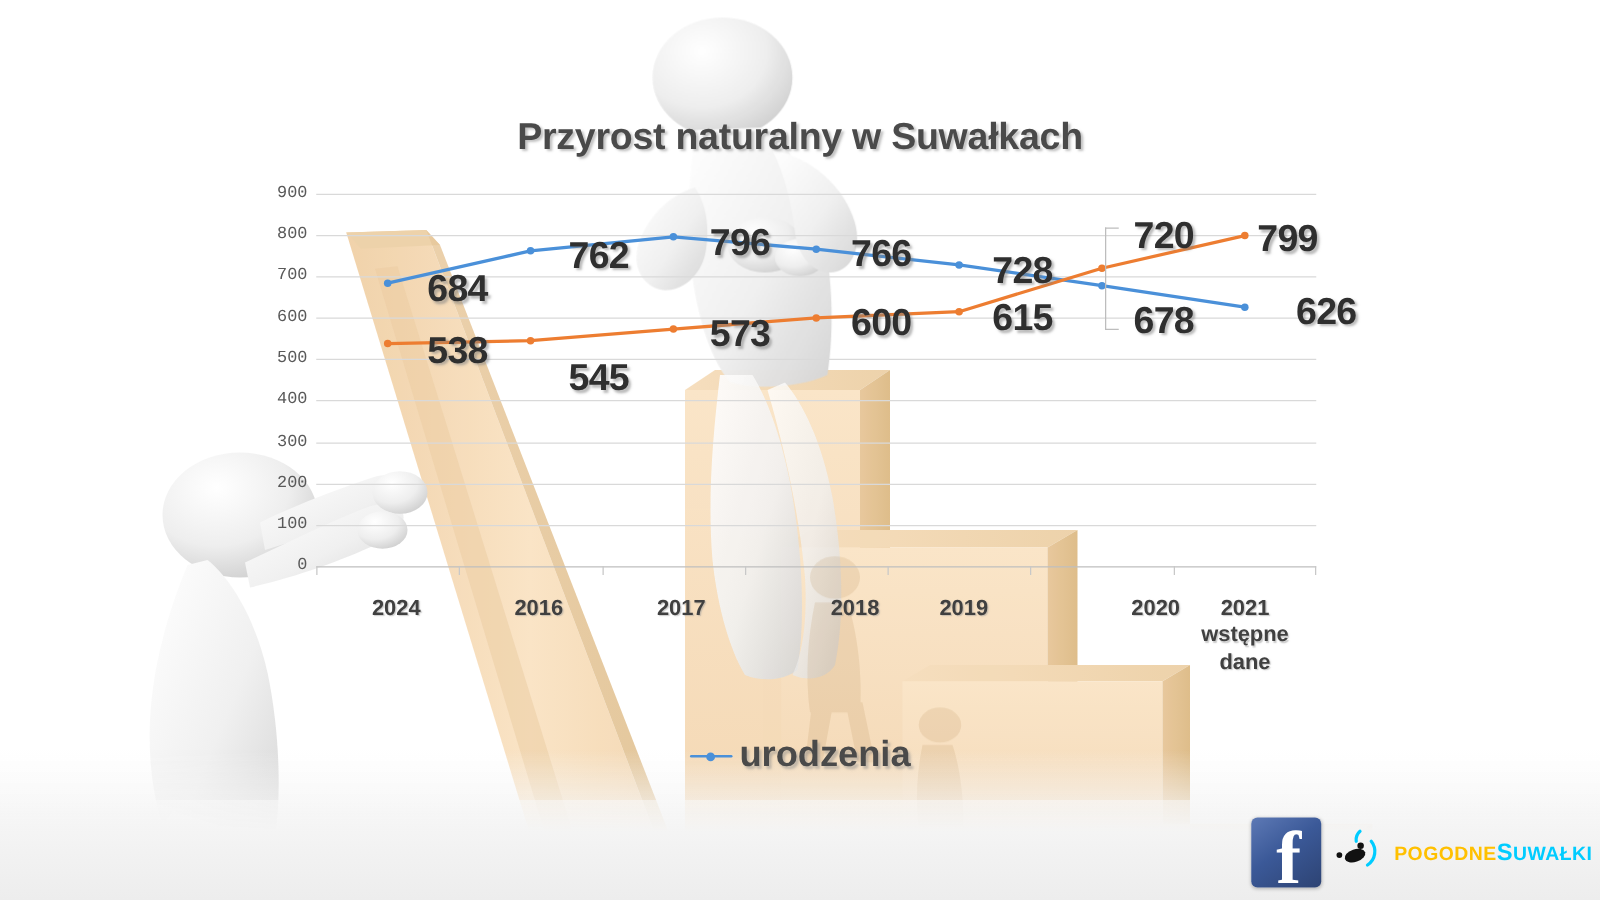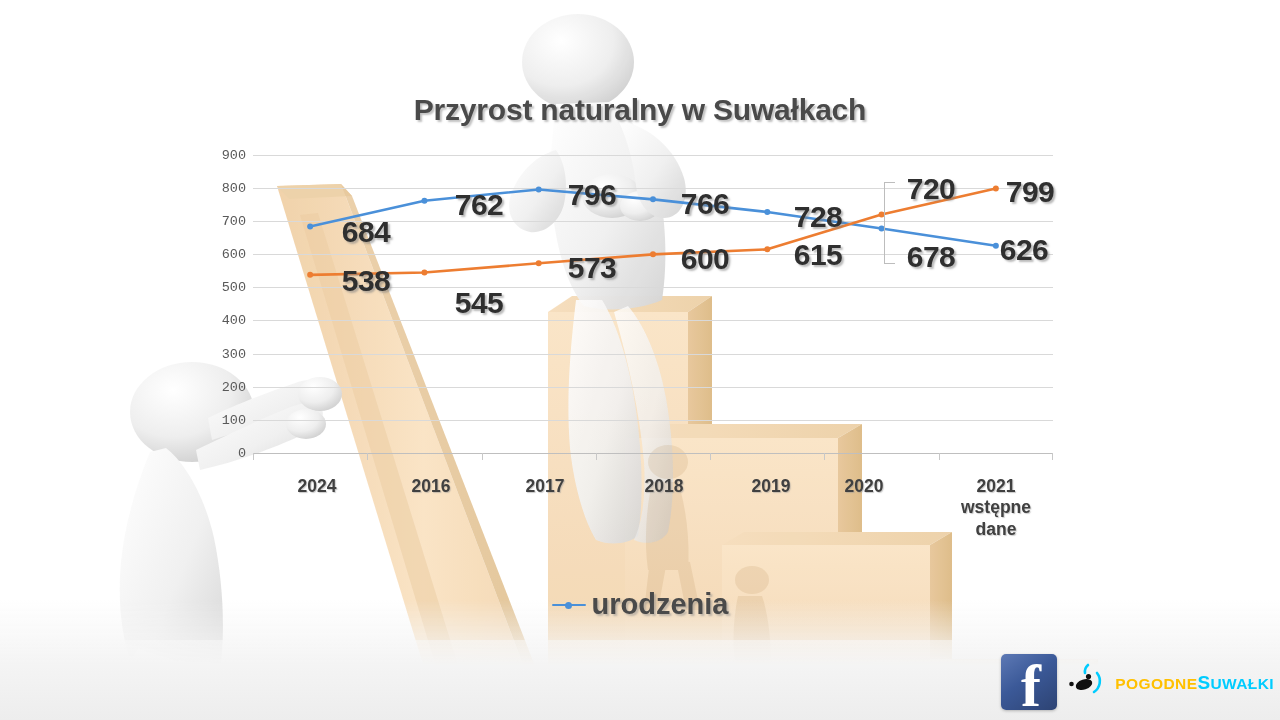--- a/index.html
+++ b/index.html
@@ -282,48 +282,48 @@
 
     <div class="bracket" style="left:884px;top:182px;width:10px;height:80px;"></div>
 
     <div>
       <div class="dlabel" style="left:366px;top:232px;">684</div>
       <div class="dlabel" style="left:479px;top:205px;">762</div>
       <div class="dlabel" style="left:592px;top:195px;">796</div>
       <div class="dlabel" style="left:705px;top:204px;">766</div>
       <div class="dlabel" style="left:818px;top:217px;">728</div>
       <div class="dlabel" style="left:931px;top:257px;">678</div>
-      <div class="dlabel" style="left:1024px;top:250px;">626</div>
+      <div class="dlabel" style="left:1061px;top:250px;">626</div>
 
       <div class="dlabel" style="left:366px;top:281px;">538</div>
       <div class="dlabel" style="left:479px;top:277px;margin-top:26px;">545</div>
       <div class="dlabel" style="left:592px;top:268px;">573</div>
       <div class="dlabel" style="left:705px;top:259px;">600</div>
       <div class="dlabel" style="left:818px;top:255px;">615</div>
       <div class="dlabel" style="left:931px;top:189px;">720</div>
       <div class="dlabel" style="left:1030px;top:192px;">799</div>
     </div>
 
     <div>
       <div class="xlab" style="left:317px;">
         <div>2024</div>
       </div>
       <div class="xlab" style="left:431px;">
         <div>2016</div>
       </div>
       <div class="xlab" style="left:545px;">
         <div>2017</div>
       </div>
-      <div class="xlab" style="left:664px;">
+      <div class="xlab" style="left:684px;">
         <div>2018</div>
       </div>
       <div class="xlab" style="left:771px;">
         <div>2019</div>
       </div>
-      <div class="xlab" style="left:864px;">
+      <div class="xlab" style="left:884px;text-align:right;">
         <div>2020</div>
       </div>
       <div class="xlab" style="left:996px;">
         <div>2021</div>
         <div>wstępne</div>
         <div>dane</div>
       </div>
     </div>
 
     <div class="legend">

